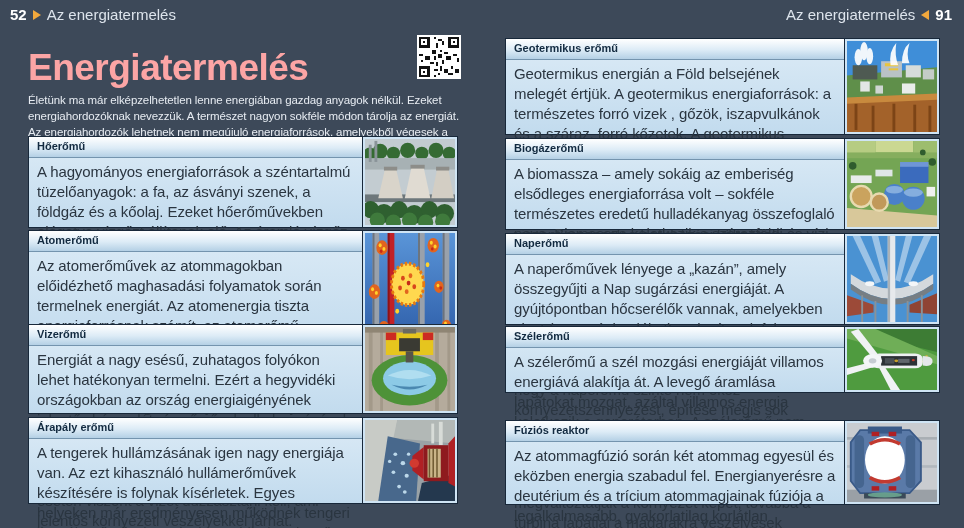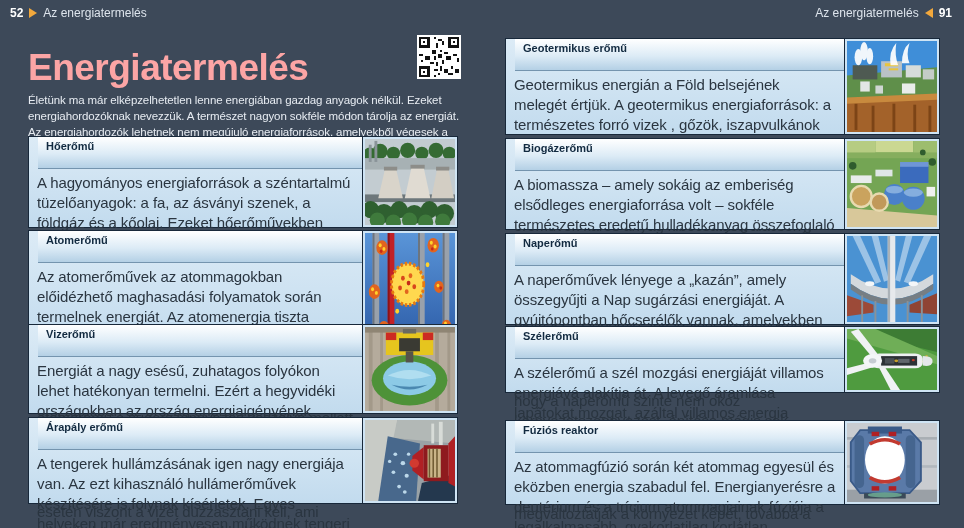--- a/index.html
+++ b/index.html
@@ -9,21 +9,21 @@
     font-family:"Liberation Sans", sans-serif;
     -webkit-font-smoothing:antialiased;
   }
   .spread{position:relative;width:964px;height:528px;}
   .page{position:absolute;top:0;width:482px;height:528px;}
   .page-left{left:0;}
   .page-right{left:482px;}
 
   
   .runhead{position:absolute;top:6px;display:flex;align-items:center;gap:6px;
-    font-size:12px;color:#dde4ec;}
+    font-size:15px;color:#dde4ec;}
   .runhead .pagenum{font-weight:bold;color:#ffffff;}
   .runhead-left{left:10px;}
   .runhead-right{right:12px;}
   .tri{display:inline-block;width:0;height:0;border-top:5px solid transparent;border-bottom:5px solid transparent;}
   .tri-right{border-left:8px solid #f2a83c;}
   .tri-left{border-right:8px solid #f2a83c;}
 
   
   .chapter-title{position:absolute;left:28px;top:22px;
     font-size:37px;font-weight:800;letter-spacing:-0.5px;color:#fca5a5;}
@@ -32,22 +32,22 @@
     font-size:11.5px;line-height:1.4;color:#e7ecf2;letter-spacing:-0.1px;}
 
   
   .card{position:absolute;width:430px;display:flex;
     border:1px solid #18283a;background:linear-gradient(180deg,#dcebf6,#c2dbee);
     box-sizing:border-box;}
   .page-right .card{width:435px;left:23px;}
   .page-left .card{left:28px;}
   .card-text{flex:1;display:flex;flex-direction:column;min-width:0;}
   .card-title{background:linear-gradient(180deg,#ffffff 0%,#dcebf6 55%,#b4d0e5 100%);
-    border-bottom:1px solid #7494ae;padding:3px 8px 16px 8px;
-    font-size:11px;font-weight:bold;color:#122a40;margin-left:9px;}
+    border-bottom:1px solid #7494ae;padding:3px 8px 5px 8px;
+    font-size:11px;font-weight:bold;color:#122a40;}
   .card-body{padding:4px 8px;font-size:15px;line-height:1.34;color:#2a3540;letter-spacing:-0.1px;}
   .card-image{width:95px;flex:0 0 95px;border-left:1px solid #18283a;
     background:#cfe4f4;padding:2px;box-sizing:border-box;}
   .card-image svg{display:block;width:100%;height:100%;}
 </style>
 </head>
 <body>
 
 <div class="spread">
 

